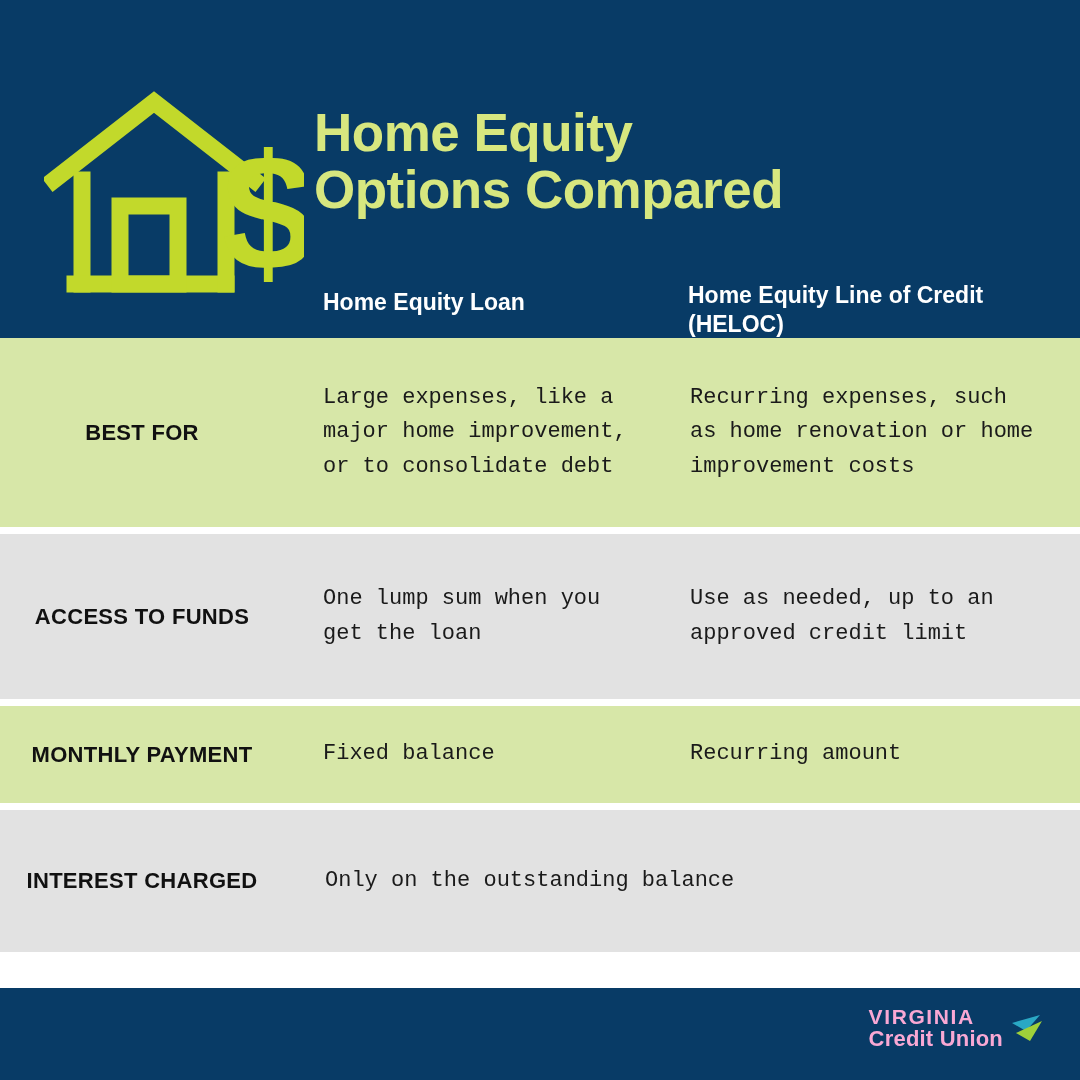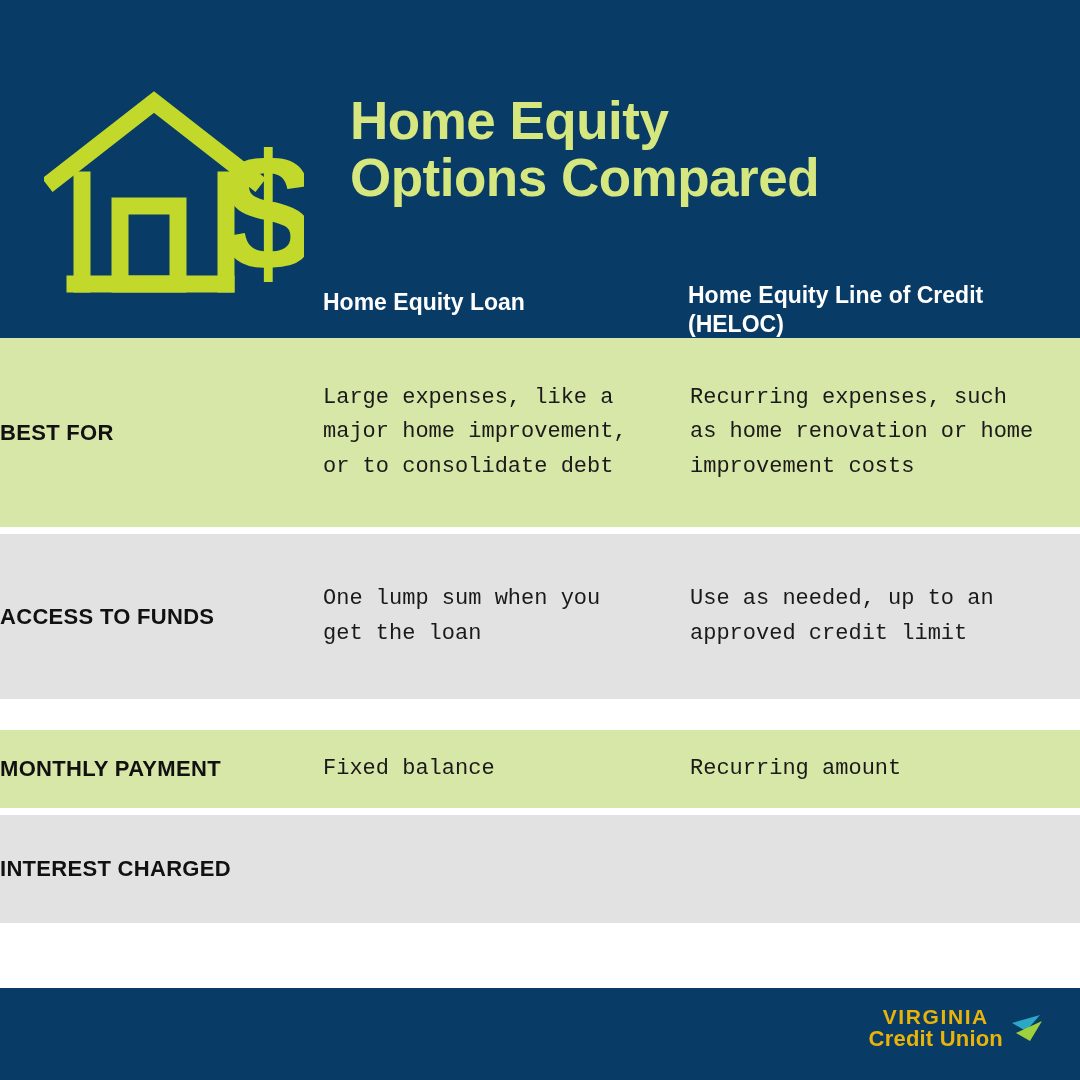--- a/index.html
+++ b/index.html
@@ -32,27 +32,26 @@
   .house-icon {
     position: absolute;
     left: 44px;
     top: 88px;
     width: 260px;
     height: 210px;
   }
   .title {
     position: absolute;
     left: 314px;
-    top: 92px;
+    top: 104px;
     color: #d7e77f;
     font-size: 53px;
     font-weight: bold;
     line-height: 1.08;
     letter-spacing: -0.5px;
-    margin-left: 36px;
   }
   .col-head {
     position: absolute;
     color: #ffffff;
     font-size: 23px;
     font-weight: bold;
     line-height: 1.25;
   }
   .col-head-1 {
     left: 323px;
@@ -77,29 +76,29 @@
     display: flex;
     align-items: center;
     border-bottom: 7px solid #ffffff;
     box-sizing: border-box;
   }
   .row.green { background: #d7e7a8; }
   .row.gray  { background: #e2e2e2; }
 
   .row-best-for        { height: 196px; }
   .row-access-to-funds { height: 172px; }
-  .row-monthly-payment { height: 85px; margin-top: 24px; }
-  .row-interest        { height: 108px; border-bottom: none; }
+  .row-monthly-payment { height: 104px; }
+  .row-interest        { height: 142px; border-bottom: none; }
 
   .cell-label {
     width: 300px;
     flex: 0 0 300px;
     box-sizing: border-box;
     padding-right: 16px;
-    text-align: left;
+    text-align: center;
     color: #111111;
     font-size: 22px;
     font-weight: bold;
     letter-spacing: 0.3px;
   }
   .cell-value {
     box-sizing: border-box;
     color: #1a1a1a;
     font-size: 22px;
     line-height: 1.55;
@@ -125,22 +124,22 @@
     position: relative;
   }
   .logo {
     position: absolute;
     right: 36px;
     top: 18px;
     display: flex;
     align-items: center;
   }
   .logo-text {
-    text-align: center;
-    color: #eab308;
+    text-align: left;
+    color: #f9a8d4;
     line-height: 1.04;
   }
   .logo-line1 {
     font-size: 21px;
     font-weight: bold;
     letter-spacing: 1.6px;
   }
   .logo-line2 {
     font-size: 22px;
     font-weight: bold;
@@ -204,20 +203,21 @@
     </div>
 
     <div class="row green row-monthly-payment">
       <div class="cell-label">MONTHLY PAYMENT</div>
       <div class="cell-value cell-loan">Fixed balance</div>
       <div class="cell-value cell-heloc">Recurring amount</div>
     </div>
 
     <div class="row gray row-interest">
       <div class="cell-label">INTEREST CHARGED</div>
+      <div class="cell-value cell-heloc">Only on the outstanding balance</div>
     </div>
 
   </div>
 
   <div class="footer">
     <div class="logo">
       <div class="logo-text">
         <div class="logo-line1">VIRGINIA</div>
         <div class="logo-line2">Credit Union</div>
       </div>

